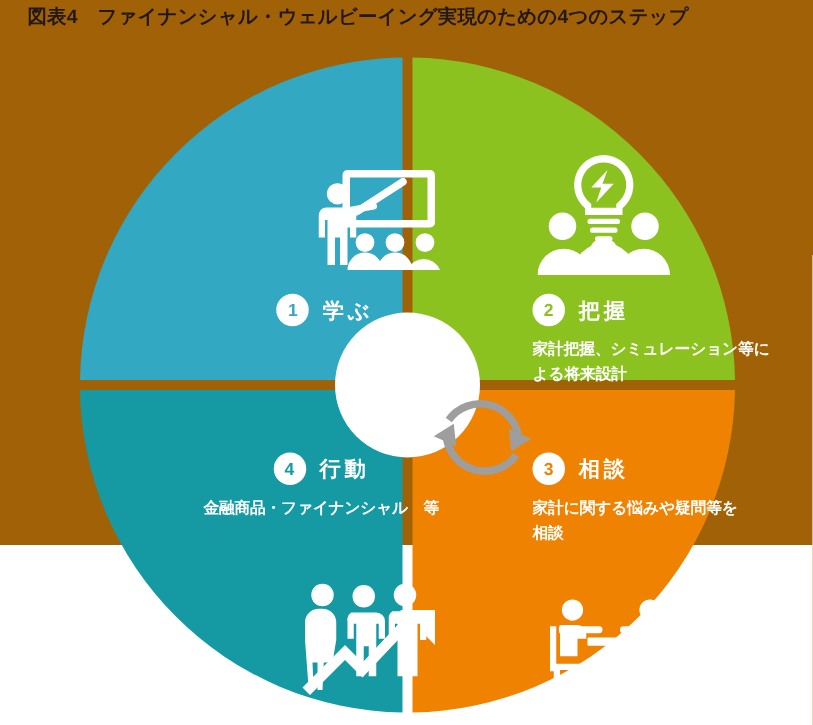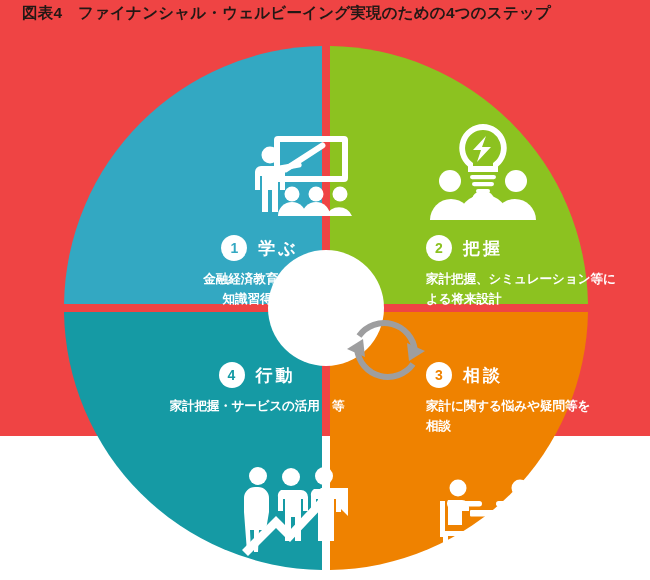--- a/index.html
+++ b/index.html
@@ -7,21 +7,21 @@
     margin: 0; padding: 0;
     width: 650px; height: 580px;
     background: #ffffff;
     font-family: "Liberation Sans", "DejaVu Sans", sans-serif;
     overflow: hidden;
   }
   #figure-root {
     position: relative;
     width: 650px;
     height: 436px;
-    background: #ef4444;
+    background: #a16207;
   }
 
   
   #figure-title {
     position: absolute;
     left: 22px;
     top: 3px;
     font-size: 15.5px;
     font-weight: bold;
     color: #231815;
@@ -250,22 +250,20 @@
         <path d="M6 84 l34 -34 l14 14 l28 -30 l6 6 l-34 36 l-14 -14 l-28 28 z"></path>
         <polygon points="84,22 112,22 112,50 103,41 103,31 93,31"></polygon>
       </g>
     </svg>
 
     <div class="quad-text" id="quad-text-1">
       <div class="quad-head">
         <span class="quad-num">1</span>
         <span class="quad-title">学ぶ</span>
       </div>
-      <div class="quad-desc">金融経済教育による
-知識習得　等</div>
     </div>
 
     <div class="quad-text" id="quad-text-2">
       <div class="quad-head">
         <span class="quad-num">2</span>
         <span class="quad-title">把握</span>
       </div>
       <div class="quad-desc">家計把握、シミュレーション等に
 よる将来設計</div>
     </div>
@@ -277,17 +275,17 @@
       </div>
       <div class="quad-desc">家計に関する悩みや疑問等を
 相談</div>
     </div>
 
     <div class="quad-text" id="quad-text-4">
       <div class="quad-head">
         <span class="quad-num">4</span>
         <span class="quad-title">行動</span>
       </div>
-      <div class="quad-desc">家計把握・サービスの活用　等</div>
+      <div class="quad-desc">金融商品・ファイナンシャル　等</div>
     </div>
 
   </div>
 </div>
 
 </body></html>

